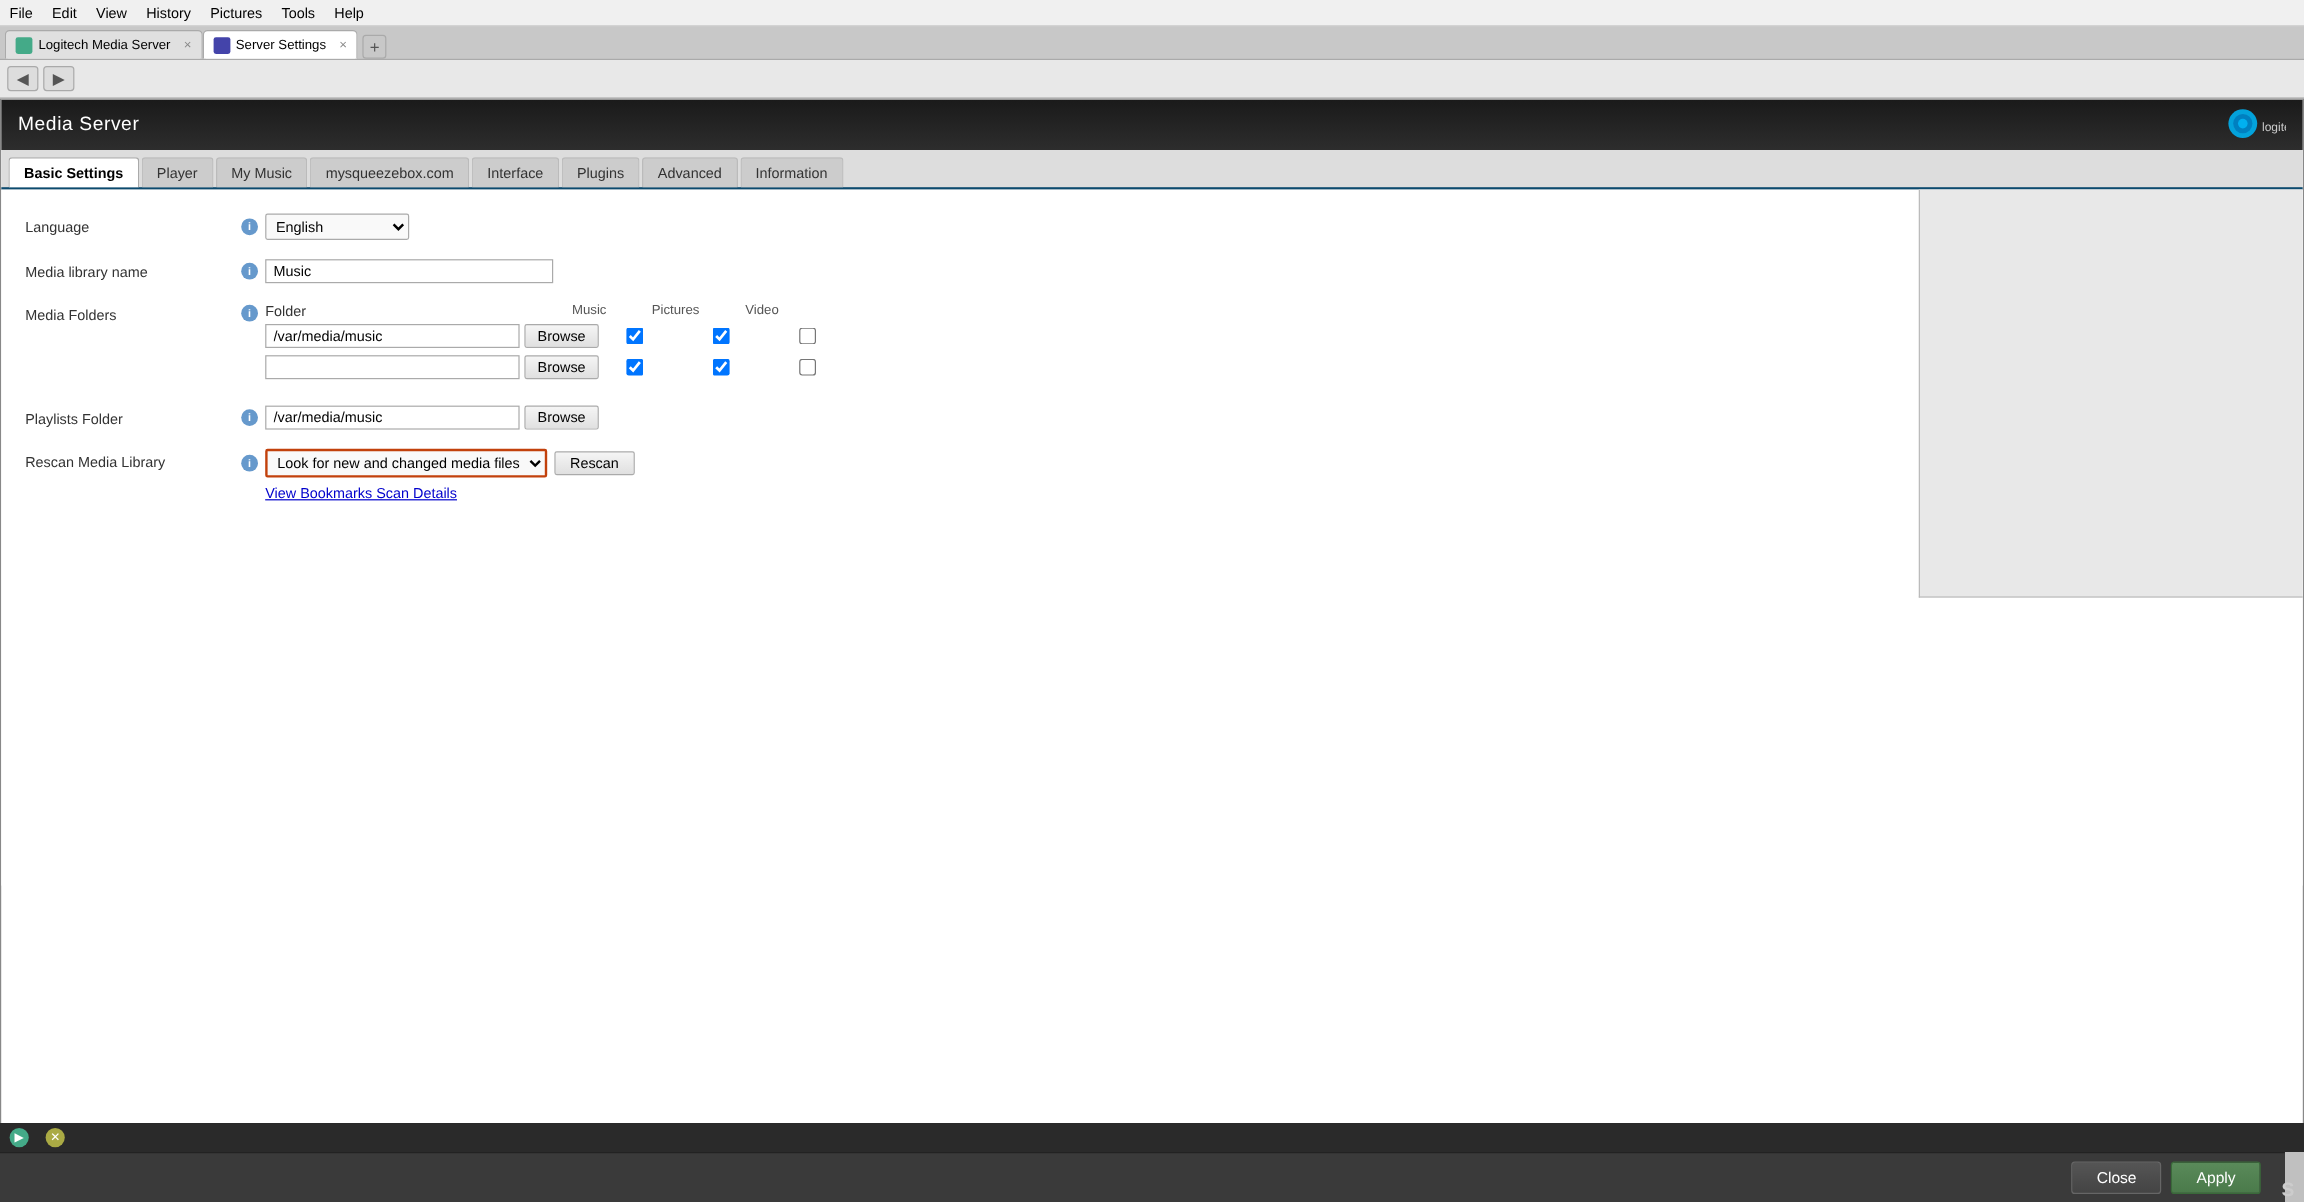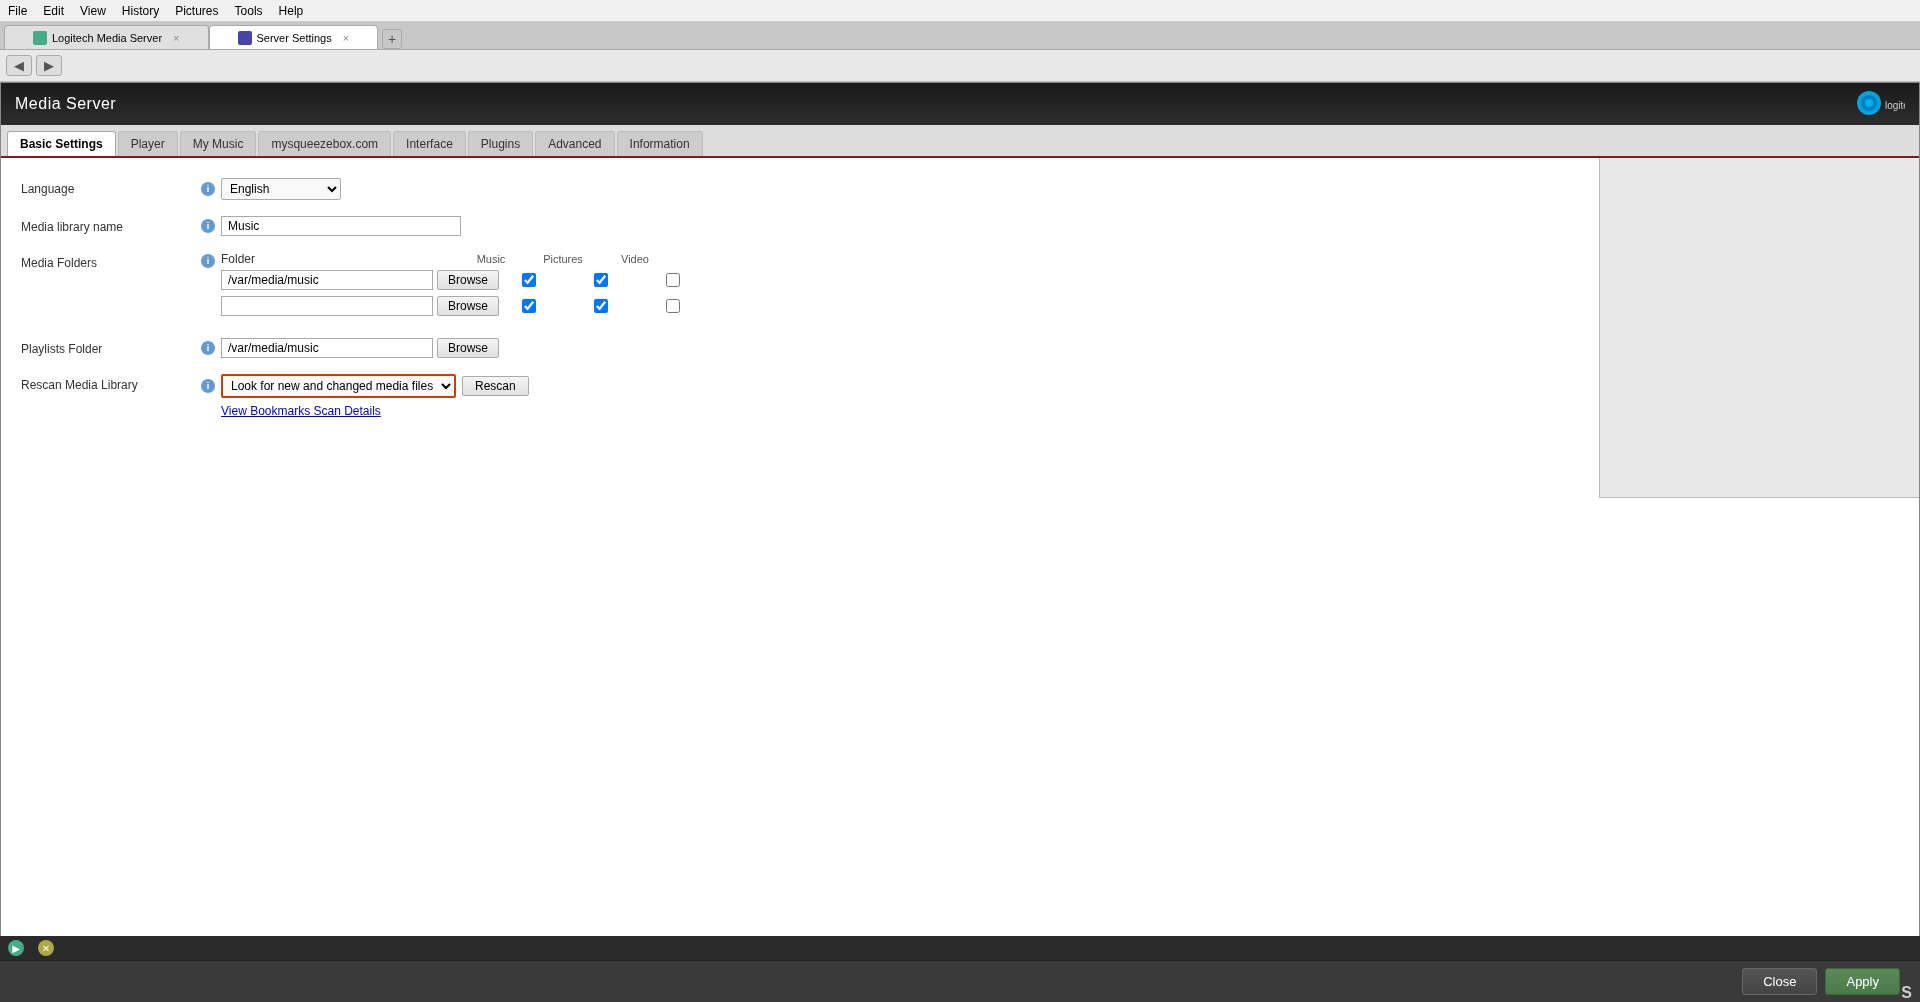--- a/index.html
+++ b/index.html
@@ -6,40 +6,40 @@
     body { font-family: Arial, sans-serif; font-size: 12px; background: #c0c0c0; color: #000; height: 1002px; overflow: hidden; }
 
     
     .browser-menubar { background: #f0f0f0; padding: 2px 8px; font-size: 12px; display: flex; gap: 16px; border-bottom: 1px solid #ccc; height: 22px; align-items: center; }
     .browser-menubar span { cursor: default; }
 
     .browser-toolbar { background: #e8e8e8; border-bottom: 1px solid #bbb; padding: 3px 6px; display: flex; align-items: center; gap: 4px; height: 32px; }
     .browser-nav-btn { background: #ddd; border: 1px solid #aaa; border-radius: 3px; padding: 2px 7px; font-size: 13px; cursor: pointer; color: #555; }
     .browser-nav-btn:disabled { color: #bbb; }
     .browser-tabs { display: flex; background: #c8c8c8; border-bottom: 1px solid #aaa; height: 28px; align-items: flex-end; padding: 0 4px; }
-    .browser-tab { background: #e0e0e0; border: 1px solid #aaa; border-bottom: none; border-radius: 4px 4px 0 0; padding: 4px 28px; font-size: 11px; cursor: pointer; display: flex; align-items: center; gap: 5px; height: 24px; }
+    .browser-tab { background: #e0e0e0; border: 1px solid #aaa; border-bottom: none; border-radius: 4px 4px 0 0; padding: 4px 8px; font-size: 11px; cursor: pointer; display: flex; align-items: center; gap: 5px; height: 24px; }
     .browser-tab.active { background: #fff; z-index: 1; }
     .browser-tab .tab-icon { width: 14px; height: 14px; background: #4a8; border-radius: 2px; display: inline-block; }
     .browser-tab .tab-icon.server { background: #44a; }
     .tab-close { color: #888; margin-left: 6px; font-size: 11px; }
     .new-tab-btn { background: none; border: 1px solid #aaa; border-radius: 3px; width: 20px; height: 20px; cursor: pointer; font-size: 14px; display: flex; align-items: center; justify-content: center; color: #555; margin-left: 4px; }
 
     .address-bar { flex: 1; border: 1px solid #aaa; border-radius: 3px; padding: 2px 6px; font-size: 12px; background: #fff; }
 
     
     .app-window { background: #fff; margin: 0; border: 1px solid #888; height: calc(1002px - 22px - 32px - 28px - 42px); overflow: hidden; }
 
     
     .app-header { background: linear-gradient(to bottom, #1a1a1a, #2d2d2d); color: #fff; padding: 8px 14px; display: flex; align-items: center; justify-content: space-between; height: 42px; }
     .app-title { font-size: 16px; font-weight: bold; letter-spacing: 0.5px; }
     .app-title span { font-weight: normal; }
     .logitech-logo { font-size: 11px; color: #ccc; text-align: right; }
 
     
-    .settings-tabs { background: #ddd; border-bottom: 2px solid #7f1d1d; display: flex; padding: 6px 6px 0; gap: 2px; }
+    .settings-tabs { background: #ddd; border-bottom: 2px solid #0c4a6e; display: flex; padding: 6px 6px 0; gap: 2px; }
     .settings-tab { padding: 5px 12px; font-size: 12px; cursor: pointer; border: 1px solid #bbb; border-bottom: none; background: #ccc; border-radius: 3px 3px 0 0; color: #333; }
     .settings-tab.active { background: #fff; border-color: #aaa; font-weight: bold; color: #000; }
 
     
     .settings-content { padding: 20px 20px; background: #fff; min-height: 580px; position: relative; }
 
     
     .overlay-panel { position: absolute; right: 0; top: 0; width: 320px; height: 340px; background: #e8e8e8; border-left: 1px solid #bbb; border-bottom: 1px solid #bbb; }
 
     
@@ -70,21 +70,21 @@
     .checkboxes { display: flex; gap: 24px; margin-left: 6px; }
     .checkbox-cell { width: 48px; display: flex; justify-content: center; }
     .checkbox-cell input[type=checkbox] { width: 14px; height: 14px; cursor: pointer; }
 
     
     .rescan-select { border: 2px solid #c2410c; padding: 2px 4px; font-size: 12px; background: #f9f9f9; border-radius: 2px; }
     .rescan-btn { margin-left: 6px; padding: 2px 12px; font-size: 12px; border: 1px solid #aaa; background: linear-gradient(to bottom, #f5f5f5, #e0e0e0); cursor: pointer; border-radius: 2px; }
     .view-prev-link { display: block; margin-top: 6px; font-size: 12px; color: #0000cc; text-decoration: underline; cursor: pointer; margin-left: 20px; }
 
     
-    .bottom-bar { background: #3a3a3a; border-top: 1px solid #222; height: 42px; display: flex; align-items: center; justify-content: flex-end; padding: 0 20px; gap: 8px; position: fixed; bottom: 0; left: 0; right: 0; }
+    .bottom-bar { background: #3a3a3a; border-top: 1px solid #222; height: 42px; display: flex; align-items: center; justify-content: flex-end; padding: 0 20px; gap: 8px; position: fixed; bottom: 0; left: 0; right: 16px; }
     .bottom-btn { padding: 5px 20px; font-size: 13px; border: 1px solid #666; background: linear-gradient(to bottom, #555, #444); color: #fff; cursor: pointer; border-radius: 3px; }
     .bottom-btn.apply { background: linear-gradient(to bottom, #5a8a5a, #4a7a4a); border-color: #3a6a3a; }
 
     
     .status-bar { background: #2a2a2a; height: 24px; display: flex; align-items: center; padding: 0 8px; position: fixed; bottom: 42px; left: 0; right: 0; }
     .status-icon { width: 16px; height: 16px; background: #4a8; border-radius: 50%; display: inline-flex; align-items: center; justify-content: center; font-size: 10px; color: #fff; margin-right: 6px; }
     .status-x { width: 16px; height: 16px; background: #aa4; border-radius: 50%; display: inline-flex; align-items: center; justify-content: center; font-size: 10px; color: #fff; margin-left: 8px; }
 
     
     .s-indicator { position: fixed; bottom: 0; right: 8px; font-size: 16px; color: #ccc; font-weight: bold; }

